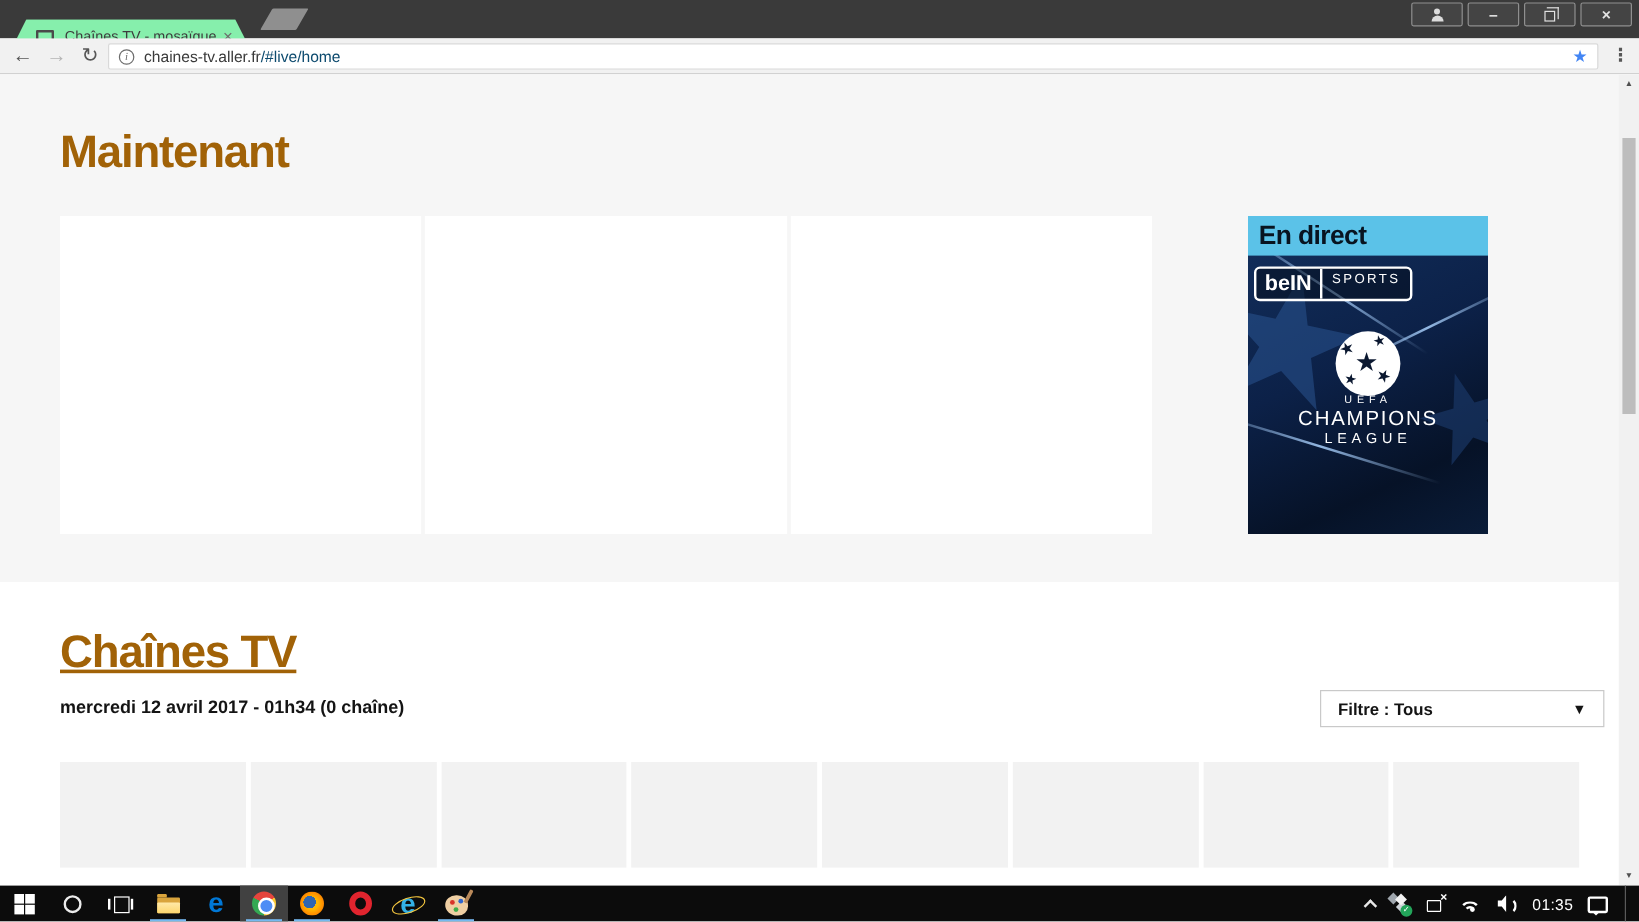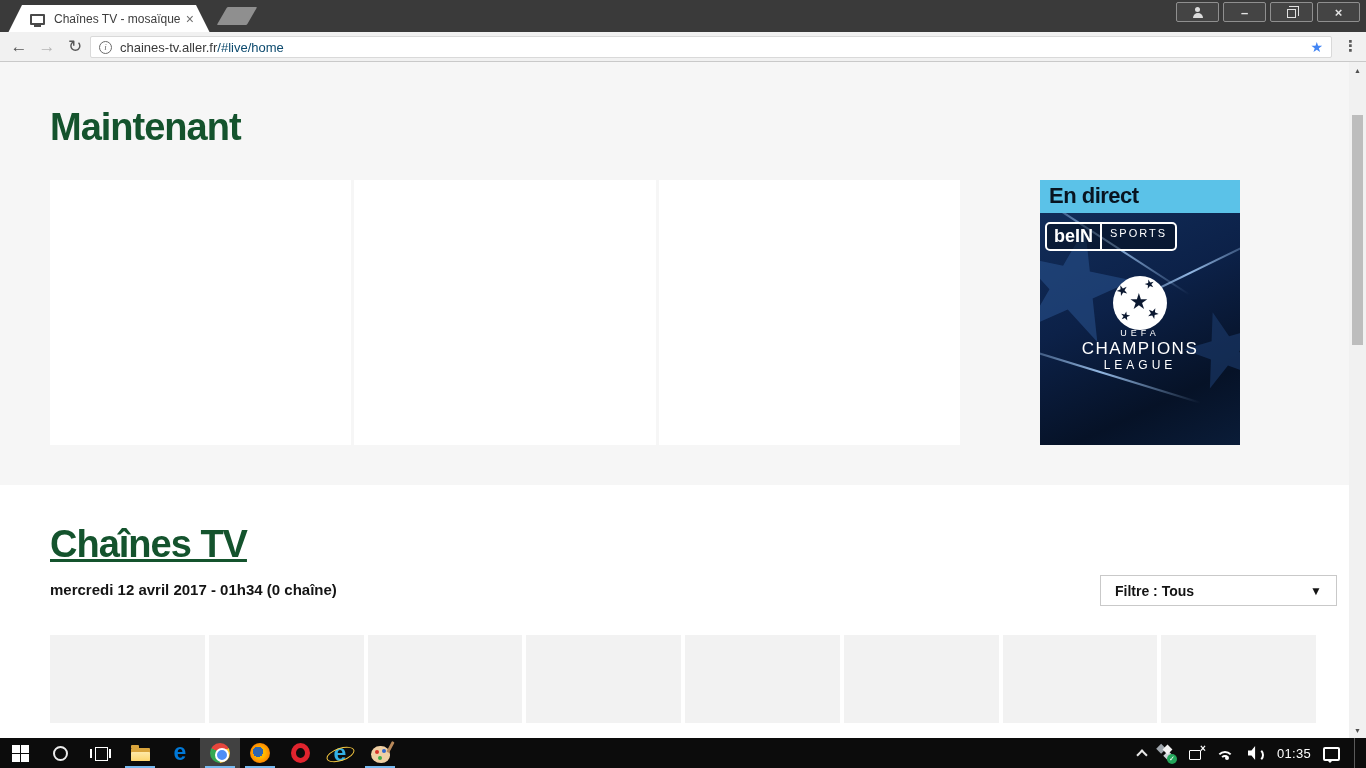--- a/index.html
+++ b/index.html
@@ -2,21 +2,21 @@
 <html><head>
 <meta charset="utf-8">
 <style>
   * { margin:0; padding:0; box-sizing:border-box; }
   html,body { width:1366px; height:768px; overflow:hidden; background:#fff;
     font-family:"Liberation Sans","DejaVu Sans",sans-serif; }
   .screen { position:relative; width:1366px; height:768px; }
 
   
   .titlebar { position:absolute; top:0; left:0; width:100%; height:32px; background:#3a3a3a; }
-  .tab { position:absolute; left:8px; top:5px; width:202px; height:28px; background:#ffffff;
+  .tab { position:absolute; left:8px; top:16px; width:202px; height:28px; background:#86efac;
     clip-path:polygon(0 100%, 14px 0, 188px 0, 202px 100%);
     display:flex; align-items:center; padding:0 16px 0 22px; }
   .favicon { width:15px; height:11px; border:2px solid #4a4a4a; border-radius:1px; position:relative; margin-right:9px; flex:none; }
   .favicon::after { content:''; position:absolute; left:2px; bottom:-4px; width:7px; height:2px; background:#4a4a4a; }
   .tab-title { font-size:12px; color:#3d3d3d; white-space:nowrap; overflow:hidden; flex:1; }
   .tab-close { font-size:14px; color:#6d6d6d; margin-left:6px; line-height:1; cursor:pointer; }
   .newtab { position:absolute; left:222px; top:7px; width:30px; height:18px; background:#8f8f8f;
     transform:skewX(-30deg); border-radius:1px; }
   .win-controls { position:absolute; top:2px; right:6px; display:flex; gap:4px; }
   .wc { width:43px; height:20px; border:1px solid #8f8f8f; border-radius:2px;
@@ -44,21 +44,21 @@
     font-style:italic; flex:none; margin-right:8px; }
   .url { font-size:13px; white-space:nowrap; flex:1; overflow:hidden; }
   .url .host { color:#3a3a3a; }
   .url .path { color:#0c4a6e; }
   .star { color:#4285f4; font-size:14px; flex:none; margin-left:8px; }
   .menu-btn { position:absolute; right:8px; top:5px; font-size:15px; font-weight:bold; color:#575757; }
 
   
   .content { position:absolute; top:62px; left:0; width:1366px; height:676px; background:#fff; overflow:hidden; }
   .sec-now { position:absolute; left:0; top:0; width:1349px; height:423px; background:#f6f6f6; }
-  .h1 { position:absolute; left:50px; font-size:38px; font-weight:bold; color:#14532d; letter-spacing:-1px; }
+  .h1 { position:absolute; left:50px; font-size:38px; font-weight:bold; color:#a16207; letter-spacing:-1px; }
   .sec-now .h1 { top:44px; }
   .now-cards { position:absolute; left:50px; top:118px; width:910px; height:265px;
     display:grid; grid-template-columns:1fr 1fr 1fr; gap:3px; }
   .now-card { background:#fff; }
 
   
   .ad { position:absolute; left:1040px; top:118px; width:200px; height:265px; overflow:hidden;
     background:linear-gradient(155deg,#13305e 0%, #0c2148 45%, #061227 78%, #0a1c38 100%); cursor:pointer; }
   .adstar { position:absolute; font-size:150px; line-height:1; color:#2a5490; opacity:.55; left:-34px; top:28px;
     transform:rotate(12deg); }

